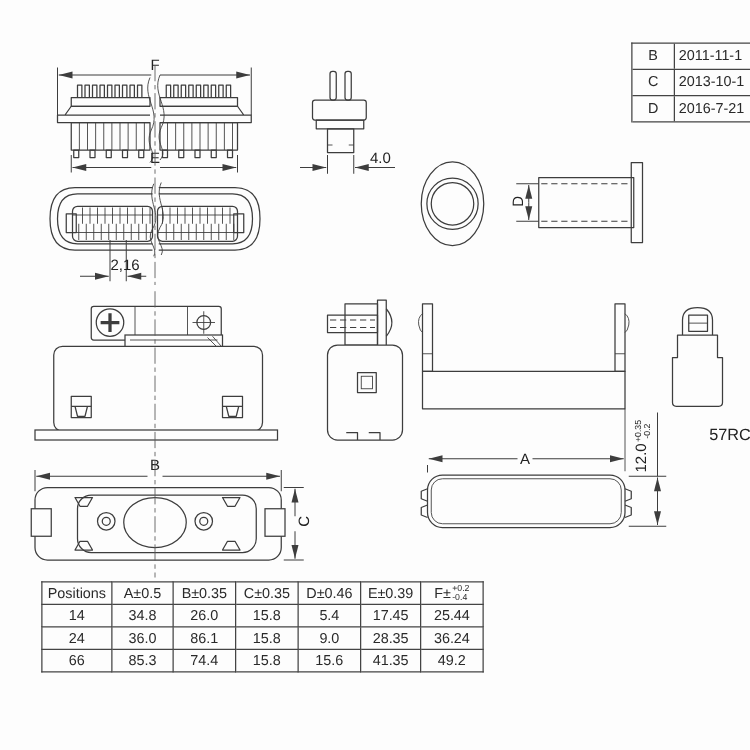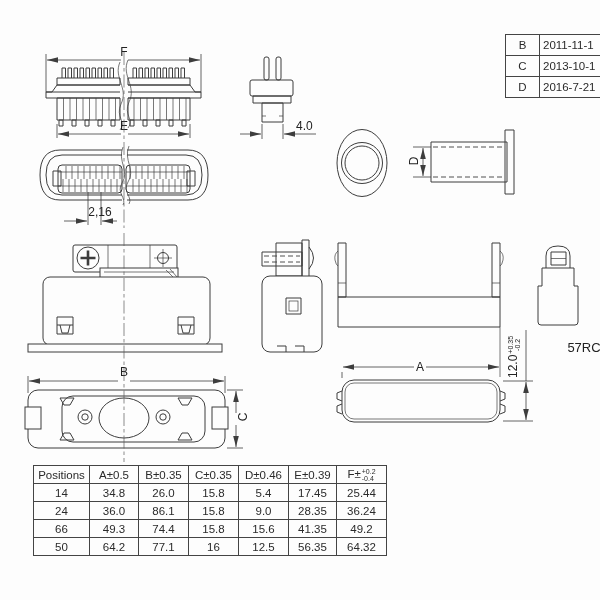--- a/index.html
+++ b/index.html
@@ -264,32 +264,23 @@
     <td>24</td>
     <td>36.0</td>
     <td>86.1</td>
     <td>15.8</td>
     <td>9.0</td>
     <td>28.35</td>
     <td>36.24</td>
   </tr>
   <tr>
     <td>66</td>
-    <td>49.3</td>
+    <td>85.3</td>
     <td>74.4</td>
     <td>15.8</td>
     <td>15.6</td>
     <td>41.35</td>
     <td>49.2</td>
   </tr>
-  <tr>
-    <td>50</td>
-    <td>64.2</td>
-    <td>77.1</td>
-    <td>16</td>
-    <td>12.5</td>
-    <td>56.35</td>
-    <td>64.32</td>
-  </tr>
   </tbody>
 </table>
 
 </div>
 
 </body></html>

